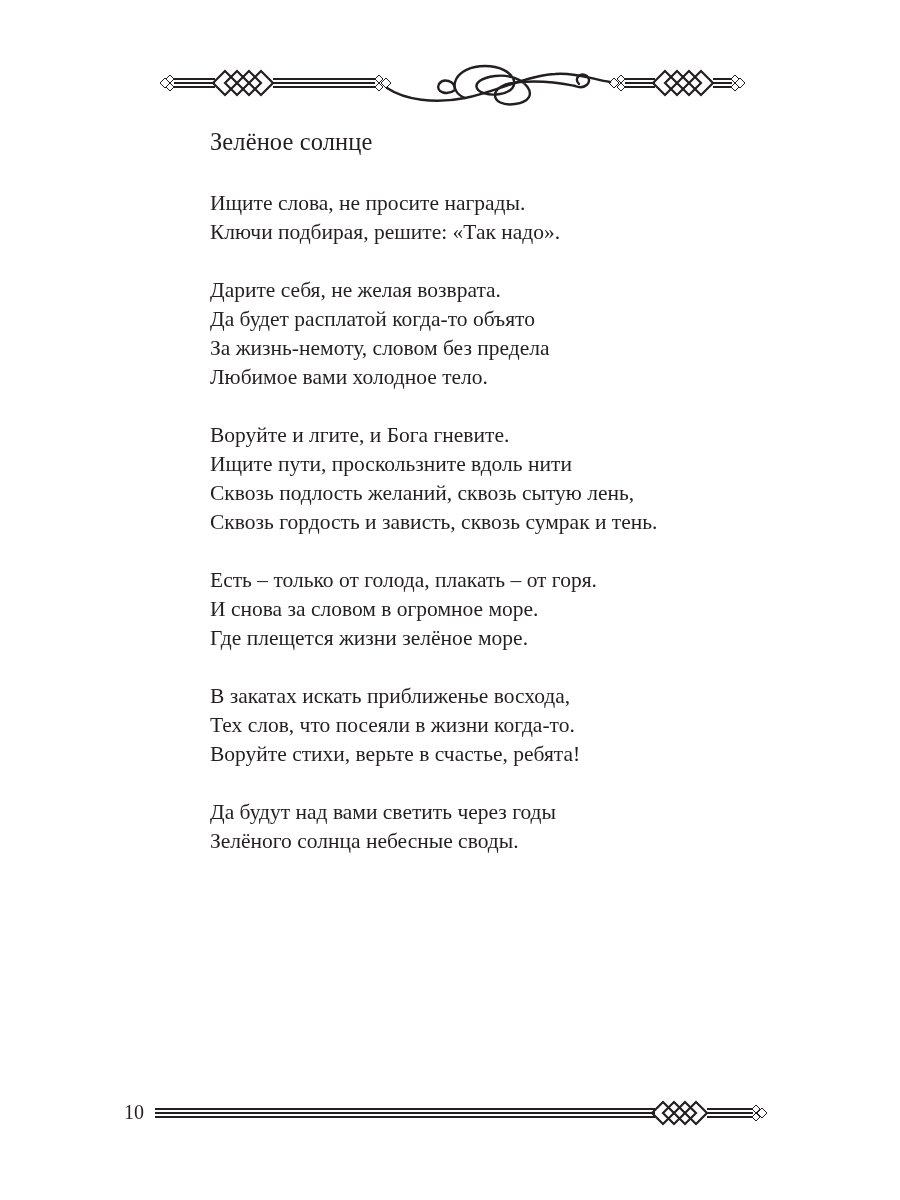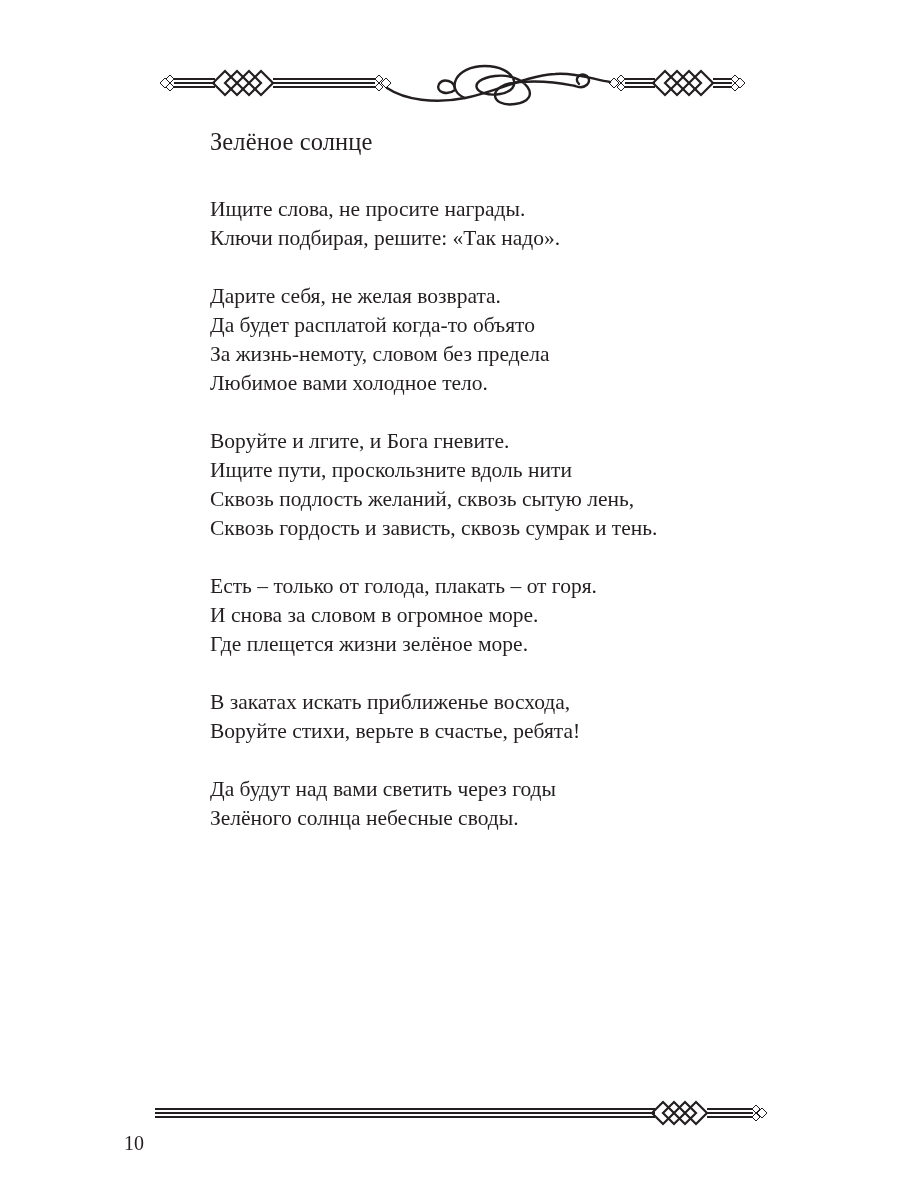--- a/index.html
+++ b/index.html
@@ -39,32 +39,32 @@
       margin: 0;
       line-height: 32px;
     }
     .poem {
       position: absolute;
       left: 210px;
       top: 187px;
       width: 560px;
     }
     .stanza {
-      margin: 8px 0 29px 0;
+      margin: 2px 0 29px 0;
     }
     .line {
       display: block;
       font-size: 21.5px;
       line-height: 29px;
       white-space: nowrap;
     }
     .page-number {
       position: absolute;
       left: 124px;
-      top: 1130px;
+      top: 1099px;
       font-size: 20px;
       line-height: 26px;
       text-align: center;
     }
   </style>
 </head>
 <body>
 
 <svg class="ornament-top" viewBox="0 0 590 50" xmlns="http://www.w3.org/2000/svg">
   <g fill="none" stroke="#231f20">
@@ -154,20 +154,21 @@
     <span class="line">Сквозь подлость желаний, сквозь сытую лень,</span>
     <span class="line">Сквозь гордость и зависть, сквозь сумрак и тень.</span>
   </div>
   <div class="stanza">
     <span class="line">Есть – только от голода, плакать – от горя.</span>
     <span class="line">И снова за словом в огромное море.</span>
     <span class="line">Где плещется жизни зелёное море.</span>
   </div>
   <div class="stanza">
     <span class="line">В закатах искать приближенье восхода,</span>
+    <span class="line">Тех слов, что посеяли в жизни когда-то.</span>
     <span class="line">Воруйте стихи, верьте в счастье, ребята!</span>
   </div>
   <div class="stanza">
     <span class="line">Да будут над вами светить через годы</span>
     <span class="line">Зелёного солнца небесные своды.</span>
   </div>
 </div>
 
 <div class="page-number">10</div>
 

